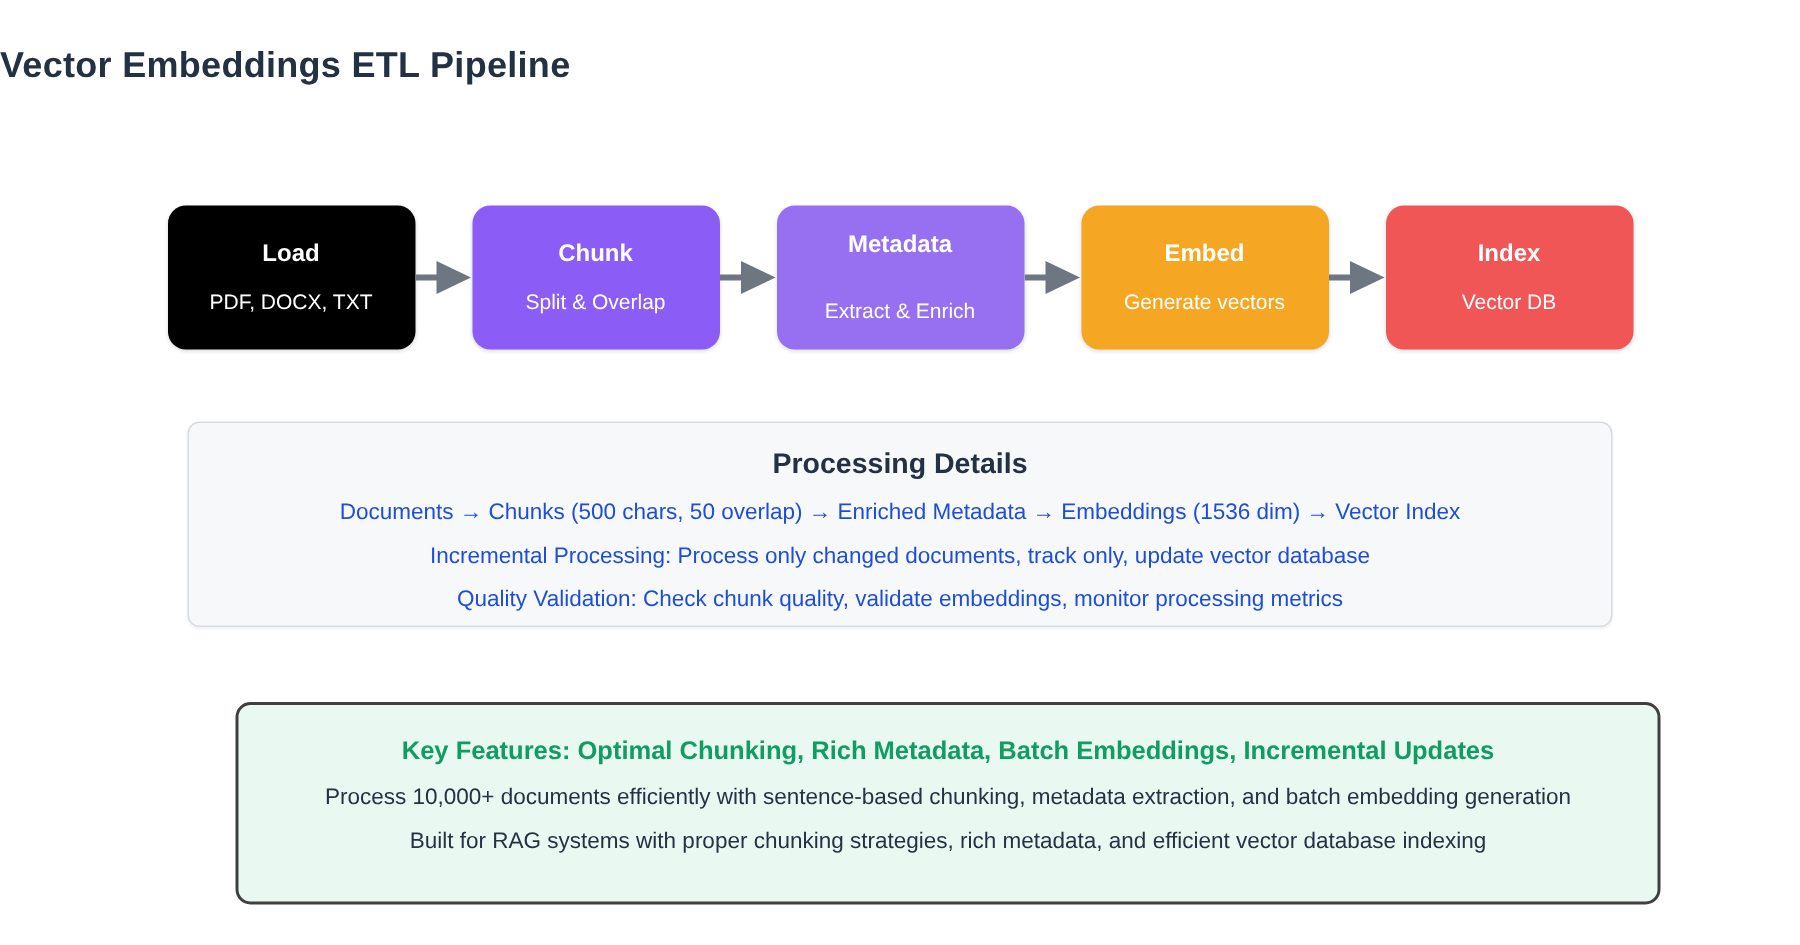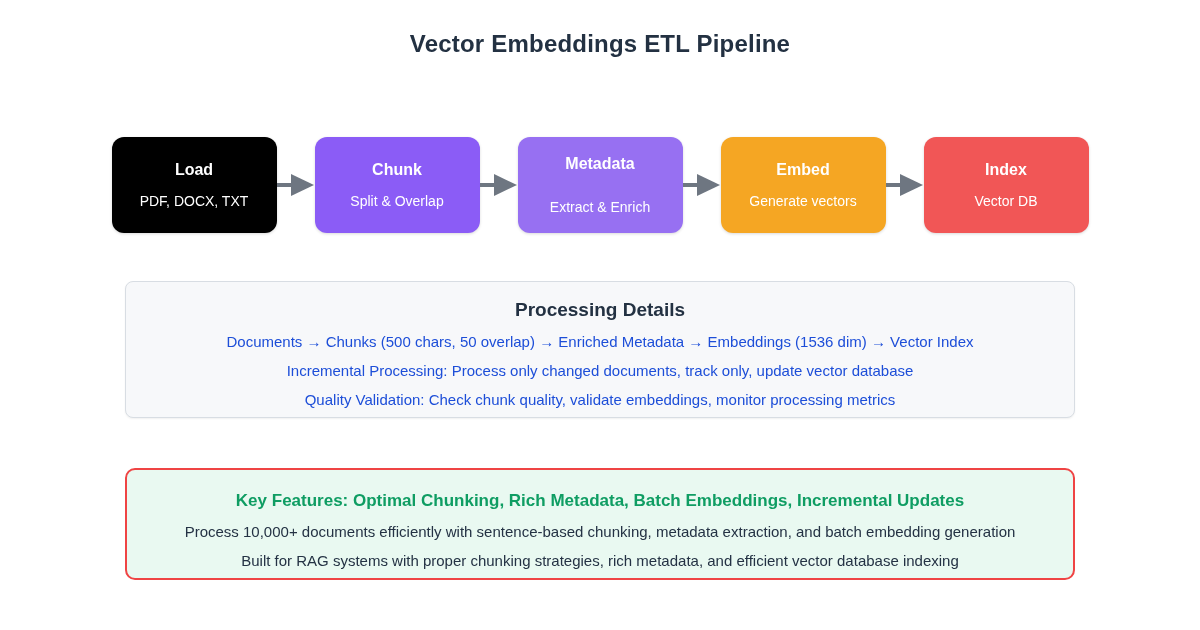--- a/index.html
+++ b/index.html
@@ -12,21 +12,20 @@
     position: relative;
     overflow: hidden;
   }
   .page { position: relative; width: 1200px; height: 630px; }
 
   .title {
     position: absolute;
     top: 30px;
     left: 0;
     width: 1200px;
-    text-align: center;
     font-size: 24px;
     font-weight: bold;
     color: #233142;
     letter-spacing: 0.2px;
   }
 
   .pipeline-row {
     position: absolute;
     top: 137px;
     left: 0;
@@ -89,24 +88,25 @@
   .details-line {
     font-size: 15px;
     color: #1d4ed8;
     margin-top: 13px;
     line-height: 16px;
     text-align: center;
   }
 
   .features-panel {
     top: 468px;
-    height: 112px;
+    height: 135px;
     background: #e9f9f1;
-    border: 2px solid #ef4444;
+    border: 2px solid #404040;
     border-radius: 10px;
+    margin-left: 32px;
   }
   .features-heading {
     margin-top: 21px;
     font-size: 17px;
     font-weight: bold;
     color: #0f9d63;
   }
   .features-line {
     font-size: 15px;
     color: #243244;

